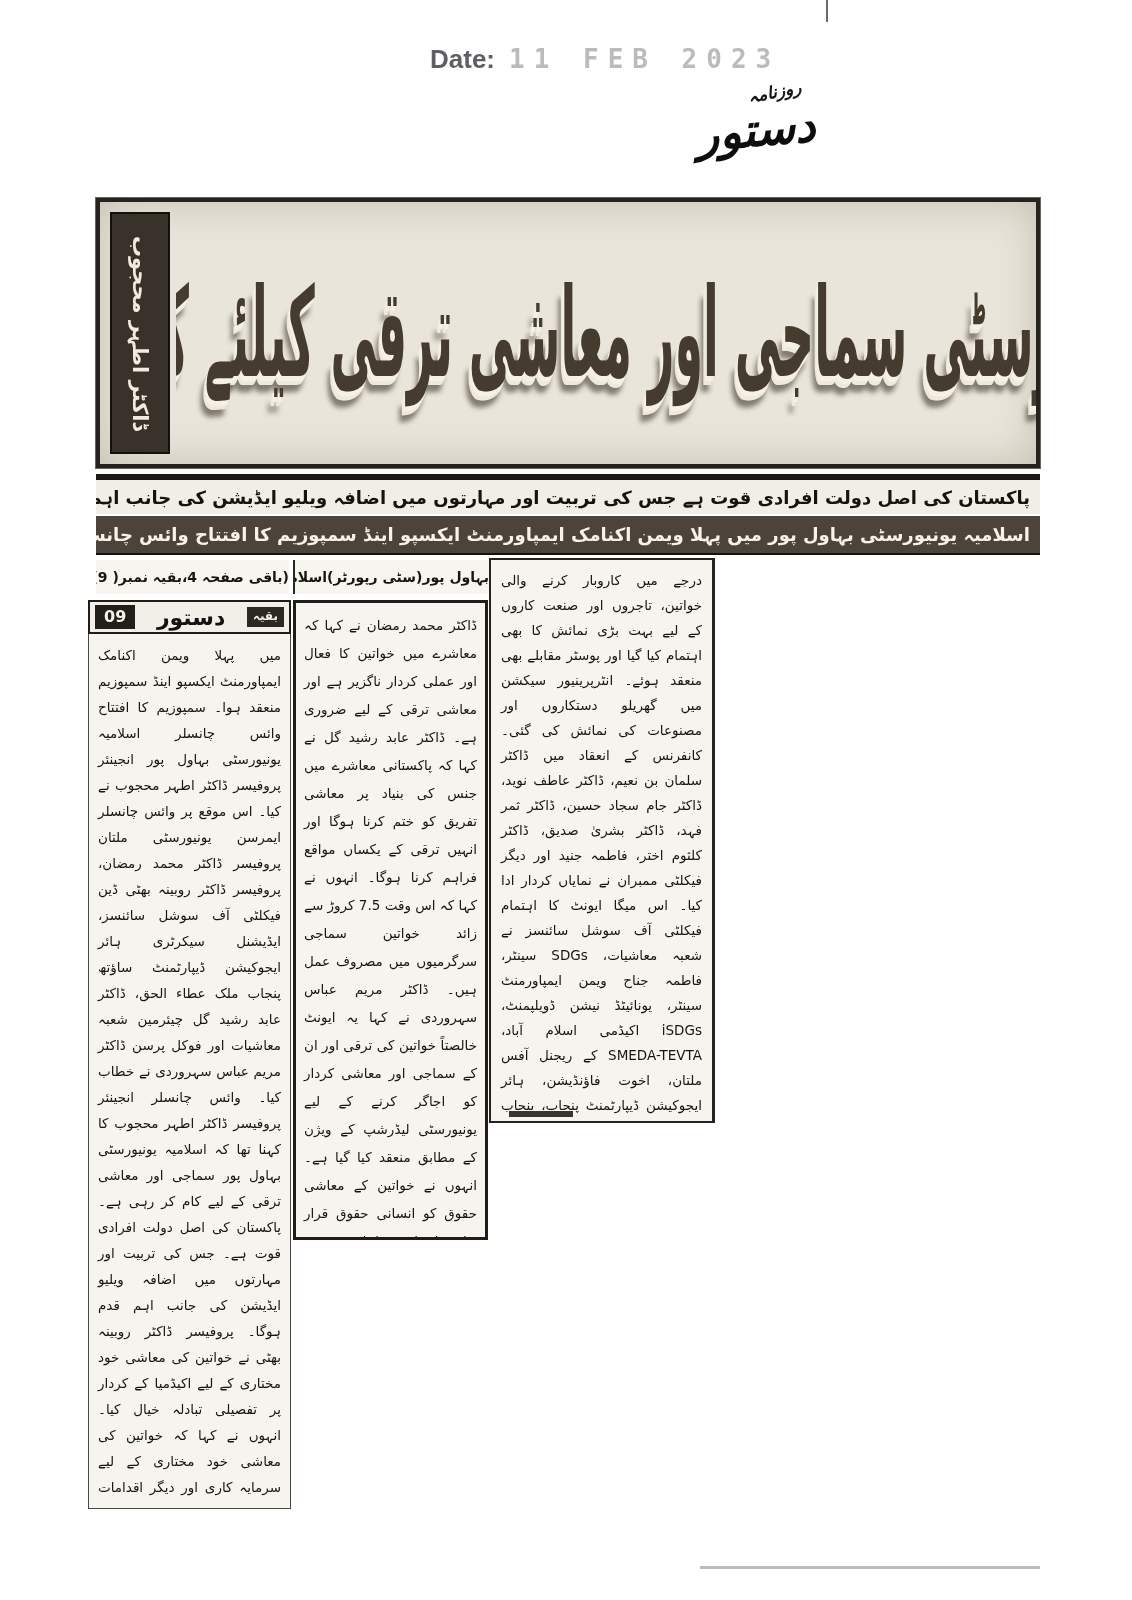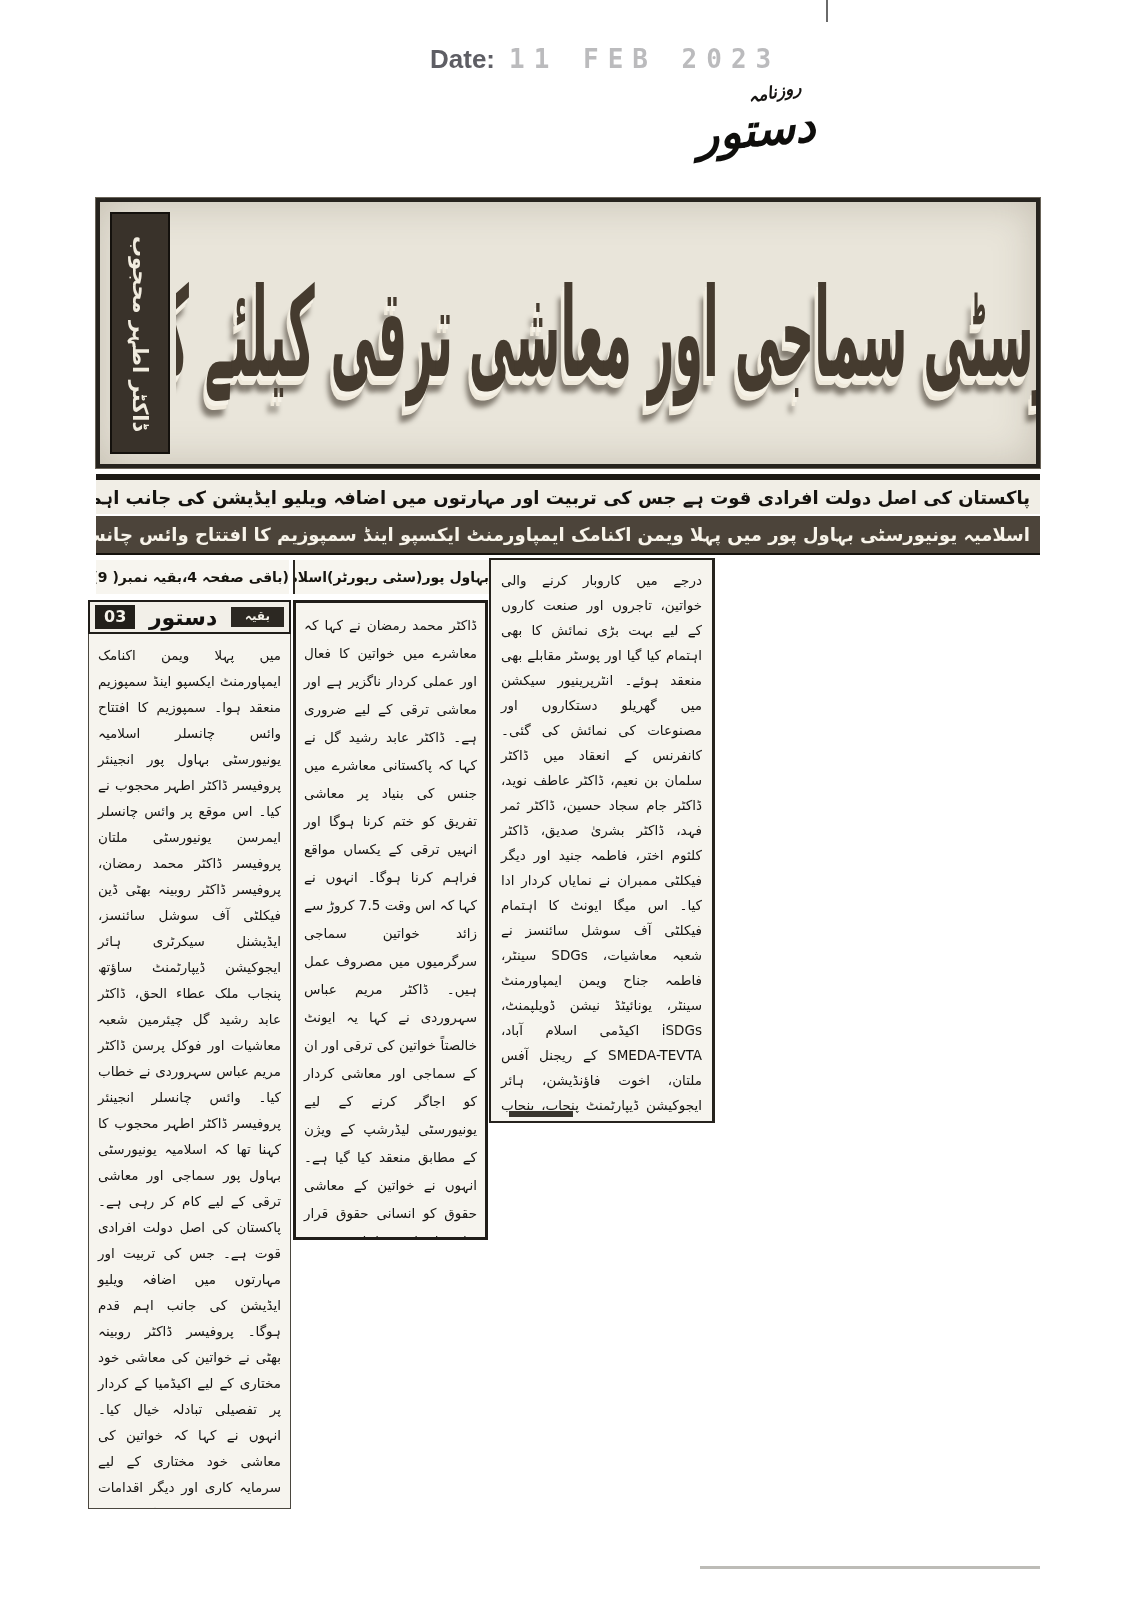--- a/index.html
+++ b/index.html
@@ -54,21 +54,21 @@
     color:#171512;overflow:hidden;}
   .col p{margin:0;text-align:justify;}
   .col-right{left:489px;top:558px;width:226px;height:565px;border:2px solid #26231e;border-width:2px 3px 2px 2px;
     padding:8px 10px;font-size:13.5px;line-height:25px;}
   .col-middle{left:293px;top:600px;width:195px;height:640px;border:3px solid #201d19;
     padding:8px 8px;font-size:13.5px;line-height:28px;}
   .col-left-wrap{left:88px;top:600px;width:203px;}
   .cont-header{box-sizing:border-box;border:2px solid #201d19;background:#f2efe8;display:flex;
     align-items:center;justify-content:space-between;padding:3px 5px;direction:ltr;height:34px;}
   .badge-dark{background:#221f1a;color:#f5f2ea;font-weight:bold;font-size:16px;padding:2px 9px;line-height:1.2;}
-  .badge-small{background:#2c2822;color:#f5f2ea;font-weight:bold;font-size:12px;padding:3px 14px;line-height:1.1;}
+  .badge-small{background:#2c2822;color:#f5f2ea;font-weight:bold;font-size:12px;padding:3px 6px;line-height:1.1;}
   .cont-title{font-size:22px;font-weight:bold;letter-spacing:4px;color:#141210;direction:rtl;}
   .col-left-text{box-sizing:border-box;border:1px solid #4a463e;border-top:none;background:#f6f4ee;
     padding:8px 9px;font-size:13.5px;line-height:26px;height:875px;direction:rtl;text-align:justify;overflow:hidden;color:#171512;}
   .end-rule{position:absolute;left:18px;bottom:4px;width:64px;height:6px;background:#3a362f;}
   
   .tick-top{left:826px;top:0;width:2px;height:22px;background:#6a6a6a;}
   .rule-bottom{left:700px;top:1566px;width:340px;height:3px;background:#a19f99;opacity:.7;}
   .smudge{left:96px;top:448px;width:944px;height:10px;background:#6e6657;opacity:.25;filter:blur(1px);}
 </style>
 </head>
@@ -105,20 +105,20 @@
   <p>درجے میں کاروبار کرنے والی خواتین، تاجروں اور صنعت کاروں کے لیے بہت بڑی نمائش کا بھی اہتمام کیا گیا اور پوسٹر مقابلے بھی منعقد ہوئے۔ انٹرپرینیور سیکشن میں گھریلو دستکاروں اور مصنوعات کی نمائش کی گئی۔ کانفرنس کے انعقاد میں ڈاکٹر سلمان بن نعیم، ڈاکٹر عاطف نوید، ڈاکٹر جام سجاد حسین، ڈاکٹر ثمر فہد، ڈاکٹر بشریٰ صدیق، ڈاکٹر کلثوم اختر، فاطمہ جنید اور دیگر فیکلٹی ممبران نے نمایاں کردار ادا کیا۔ اس میگا ایونٹ کا اہتمام فیکلٹی آف سوشل سائنسز نے شعبہ معاشیات، SDGs سینٹر، فاطمہ جناح ویمن ایمپاورمنٹ سینٹر، یونائیٹڈ نیشن ڈویلپمنٹ، iSDGs اکیڈمی اسلام آباد، SMEDA-TEVTA کے ریجنل آفس ملتان، اخوت فاؤنڈیشن، ہائر ایجوکیشن ڈیپارٹمنٹ پنجاب، پنجاب ہائر ایجوکیشن کمیشن، ویمن ٹیکنالوجی ہاؤس اسلام آباد، بنت حوا فیملی ٹریننگ انسٹیٹیوٹ اسلام آباد، ہر بوگیٹ لاہور، ویمن چیمبر آف کامرس اینڈ انڈسٹری بہاولپور، The Listner.pk، آل سیکیور پاکستان کراچی، الخدمت فاؤنڈیشن، النور فاؤنڈیشن بہاولپور اور صنعت زار بہاول پور کے اشتراک سے کیا۔</p>
   <div class="end-rule"></div>
 </div>
 
 <div class="abs col col-middle" dir="rtl">
   <p>ڈاکٹر محمد رمضان نے کہا کہ معاشرے میں خواتین کا فعال اور عملی کردار ناگزیر ہے اور معاشی ترقی کے لیے ضروری ہے۔ ڈاکٹر عابد رشید گل نے کہا کہ پاکستانی معاشرے میں جنس کی بنیاد پر معاشی تفریق کو ختم کرنا ہوگا اور انہیں ترقی کے یکساں مواقع فراہم کرنا ہوگا۔ انہوں نے کہا کہ اس وقت 7.5 کروڑ سے زائد خواتین سماجی سرگرمیوں میں مصروف عمل ہیں۔ ڈاکٹر مریم عباس سہروردی نے کہا یہ ایونٹ خالصتاً خواتین کی ترقی اور ان کے سماجی اور معاشی کردار کو اجاگر کرنے کے لیے یونیورسٹی لیڈرشپ کے ویژن کے مطابق منعقد کیا گیا ہے۔ انہوں نے خواتین کے معاشی حقوق کو انسانی حقوق قرار دیا۔ اختتامی اجلاس میں پروفیسر ڈاکٹر شازیہ انجم ڈین فیکلٹی آف کیمیکل اینڈ بائیولوجیکل سائنسز نے بھی خطاب کیا اور ویمن اکنامک ایمپاورمنٹ ایکسپو اینڈ سمپوزیم کے انعقاد کو سراہا۔ اس موقع پر مختلف شعبوں میں چھوٹے اور درمیانے</p>
 </div>
 
 <div class="abs col-left-wrap">
   <div class="cont-header">
-    <span class="badge-dark">03</span>
+    <span class="badge-dark">09</span>
     <span class="cont-title">دستور</span>
     <span class="badge-small">بقیہ</span>
   </div>
   <div class="col-left-text" dir="rtl">میں پہلا ویمن اکنامک ایمپاورمنٹ ایکسپو اینڈ سمپوزیم منعقد ہوا۔ سمپوزیم کا افتتاح وائس چانسلر اسلامیہ یونیورسٹی بہاول پور انجینئر پروفیسر ڈاکٹر اطہر محجوب نے کیا۔ اس موقع پر وائس چانسلر ایمرسن یونیورسٹی ملتان پروفیسر ڈاکٹر محمد رمضان، پروفیسر ڈاکٹر روبینہ بھٹی ڈین فیکلٹی آف سوشل سائنسز، ایڈیشنل سیکرٹری ہائر ایجوکیشن ڈیپارٹمنٹ ساؤتھ پنجاب ملک عطاء الحق، ڈاکٹر عابد رشید گل چیئرمین شعبہ معاشیات اور فوکل پرسن ڈاکٹر مریم عباس سہروردی نے خطاب کیا۔ وائس چانسلر انجینئر پروفیسر ڈاکٹر اطہر محجوب کا کہنا تھا کہ اسلامیہ یونیورسٹی بہاول پور سماجی اور معاشی ترقی کے لیے کام کر رہی ہے۔ پاکستان کی اصل دولت افرادی قوت ہے۔ جس کی تربیت اور مہارتوں میں اضافہ ویلیو ایڈیشن کی جانب اہم قدم ہوگا۔ پروفیسر ڈاکٹر روبینہ بھٹی نے خواتین کی معاشی خود مختاری کے لیے اکیڈمیا کے کردار پر تفصیلی تبادلہ خیال کیا۔ انہوں نے کہا کہ خواتین کی معاشی خود مختاری کے لیے سرمایہ کاری اور دیگر اقدامات صنفی برابری، غربت کے خاتمے، فیصلہ سازی میں اشتراک عمل اور دیرپا ترقی کے لیے ضروری ہیں۔ ایڈیشنل سیکرٹری ہائر ایجوکیشن ڈیپارٹمنٹ ساؤتھ پنجاب ملک عطاء الحق نے کہا کہ خواتین کی سماجی خود مختاری معاشرے میں موجود صنفی امتیاز کے خاتمے میں معاون ہوگی۔ پروفیسر</div>
 </div>
 
 <div class="abs rule-bottom"></div>
 
 </body></html>

